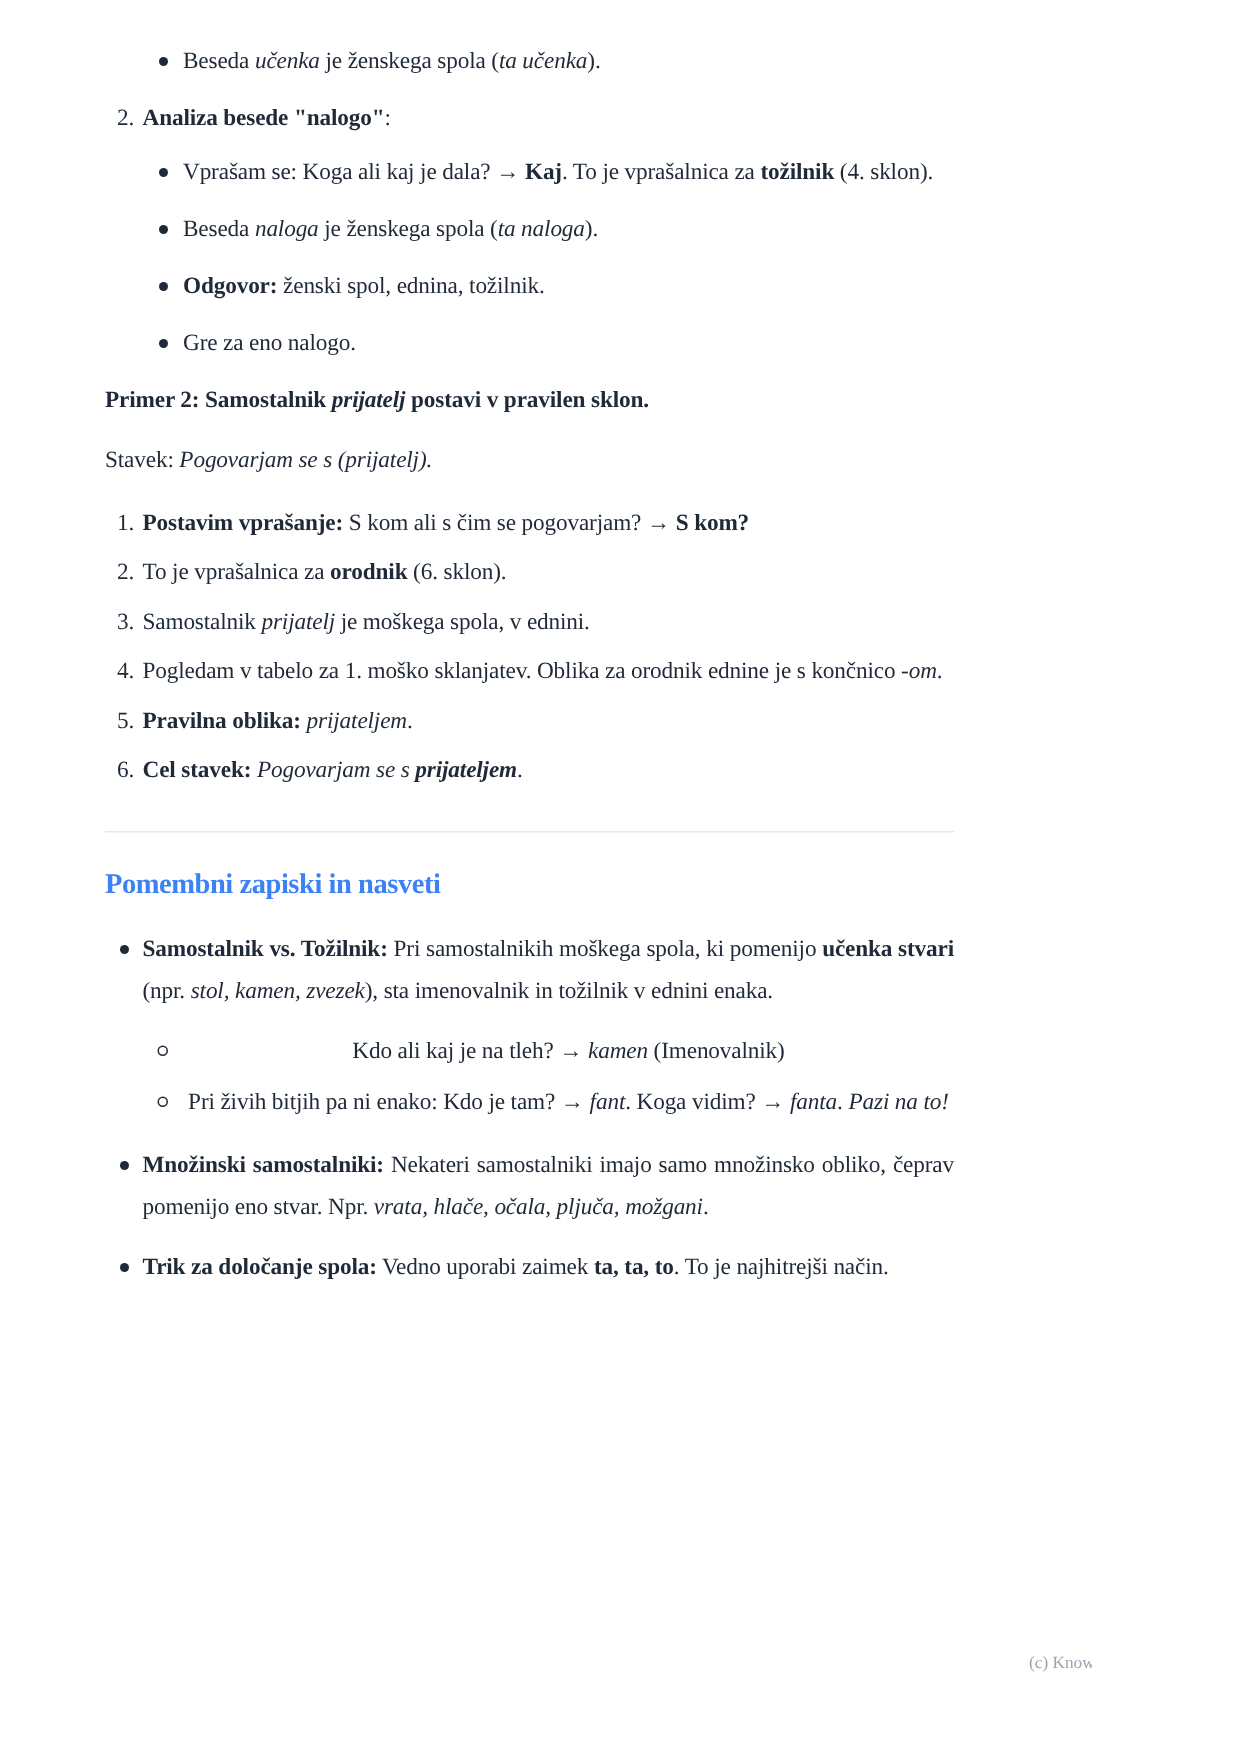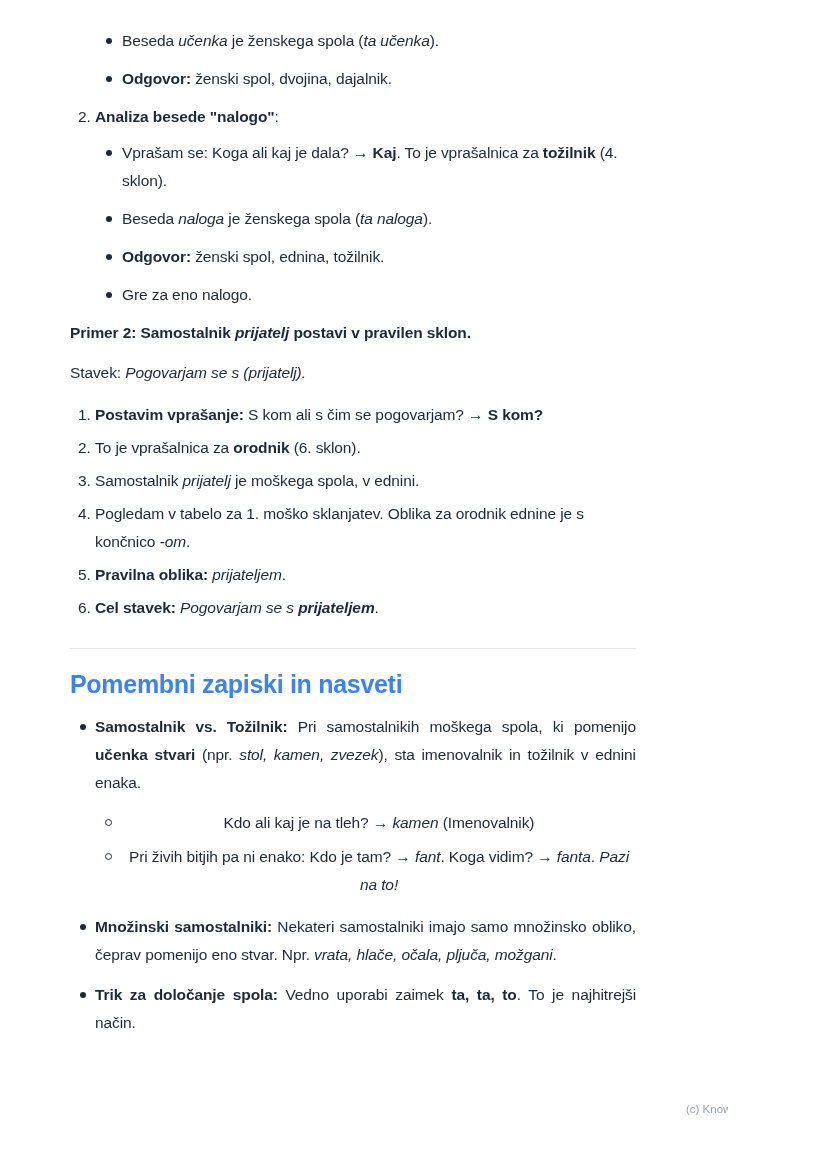--- a/index.html
+++ b/index.html
@@ -1,20 +1,20 @@
 <!DOCTYPE html>
 <html><head>
 <meta charset="utf-8">
 <style>
   * { margin:0; padding:0; box-sizing:border-box; }
   html,body { background:#ffffff; }
   .page {
     position:relative; width:728px; height:1171px; overflow:hidden;
     background:#fff;
-    font-family:Liberation Sans, sans-serif;
+    font-family:Liberation Serif, serif;
     font-size:15.5px; line-height:28px; color:var(--text,#1f2937);
     letter-spacing:-0.1px;
   }
   .doc { position:absolute; left:70px; top:27px; width:566px; }
 
   .b  { font-weight:700; }
   .i  { font-style:italic; }
   .bi { font-weight:700; font-style:italic; }
 
   .li { position:relative; margin-bottom:8px; }
@@ -36,21 +36,21 @@
   .intro-list { margin-bottom:0; }
   .item2-title { margin-bottom:8px; }
   .steps .l1 { margin-bottom:5px; }
 
   .p-title { margin:0 0 12px; }
   .p-sentence { margin:0 0 14px; }
 
   .divider { border:none; border-top:1.5px solid var(--divider,#e5e7eb); margin:26px 0 0; width:100%; }
 
   h2.notes-heading {
-    color:var(--accent,#3b82f6); font-size:25px; line-height:34px; font-weight:700;
+    color:var(--accent,#3b82f6); font-size:19px; line-height:34px; font-weight:700;
     letter-spacing:-0.3px; margin:18px 0 12px;
   }
   .notes .l1 { margin-bottom:12px; }
   .notes .l1 .txt { text-align:justify; }
   .notes .sub { margin:0 0 14px; }
   .notes .sub .l2 { margin-bottom:6px; }
   .notes .sub .l2 .txt { text-align:center; }
 
   .watermark {
     position:absolute; left:686px; top:1102px; width:110px;
@@ -66,24 +66,20 @@
 </head>
 <body>
 
 <div class="page" style="--accent: #3b82f6; --text: #1f2937; --muted: #9aa4b2; --divider: #e5e7eb; --scroll-edge: #b3cbe9; --scroll-fill: #e9f1fb;">
   <div class="doc">
 
     <div class="intro-list">
       <div class="li l2">
         <span class="dot"></span>
         <span class="txt"><span>Beseda </span><span class="i">učenka</span><span> je ženskega spola (</span><span class="i">ta učenka</span><span>).</span></span>
-      </div>
-      <div class="li l2">
-        <span class="dot"></span>
-        <span class="txt"><span class="b">Odgovor:</span><span> ženski spol, dvojina, dajalnik.</span></span>
       </div>
     </div>
 
     <div class="li l1 item2-title">
       <span class="num">2.</span>
       <span class="txt"><span class="b">Analiza besede "nalogo"</span><span>:</span></span>
     </div>
     <div>
       <div class="li l2">
         <span class="dot"></span>

